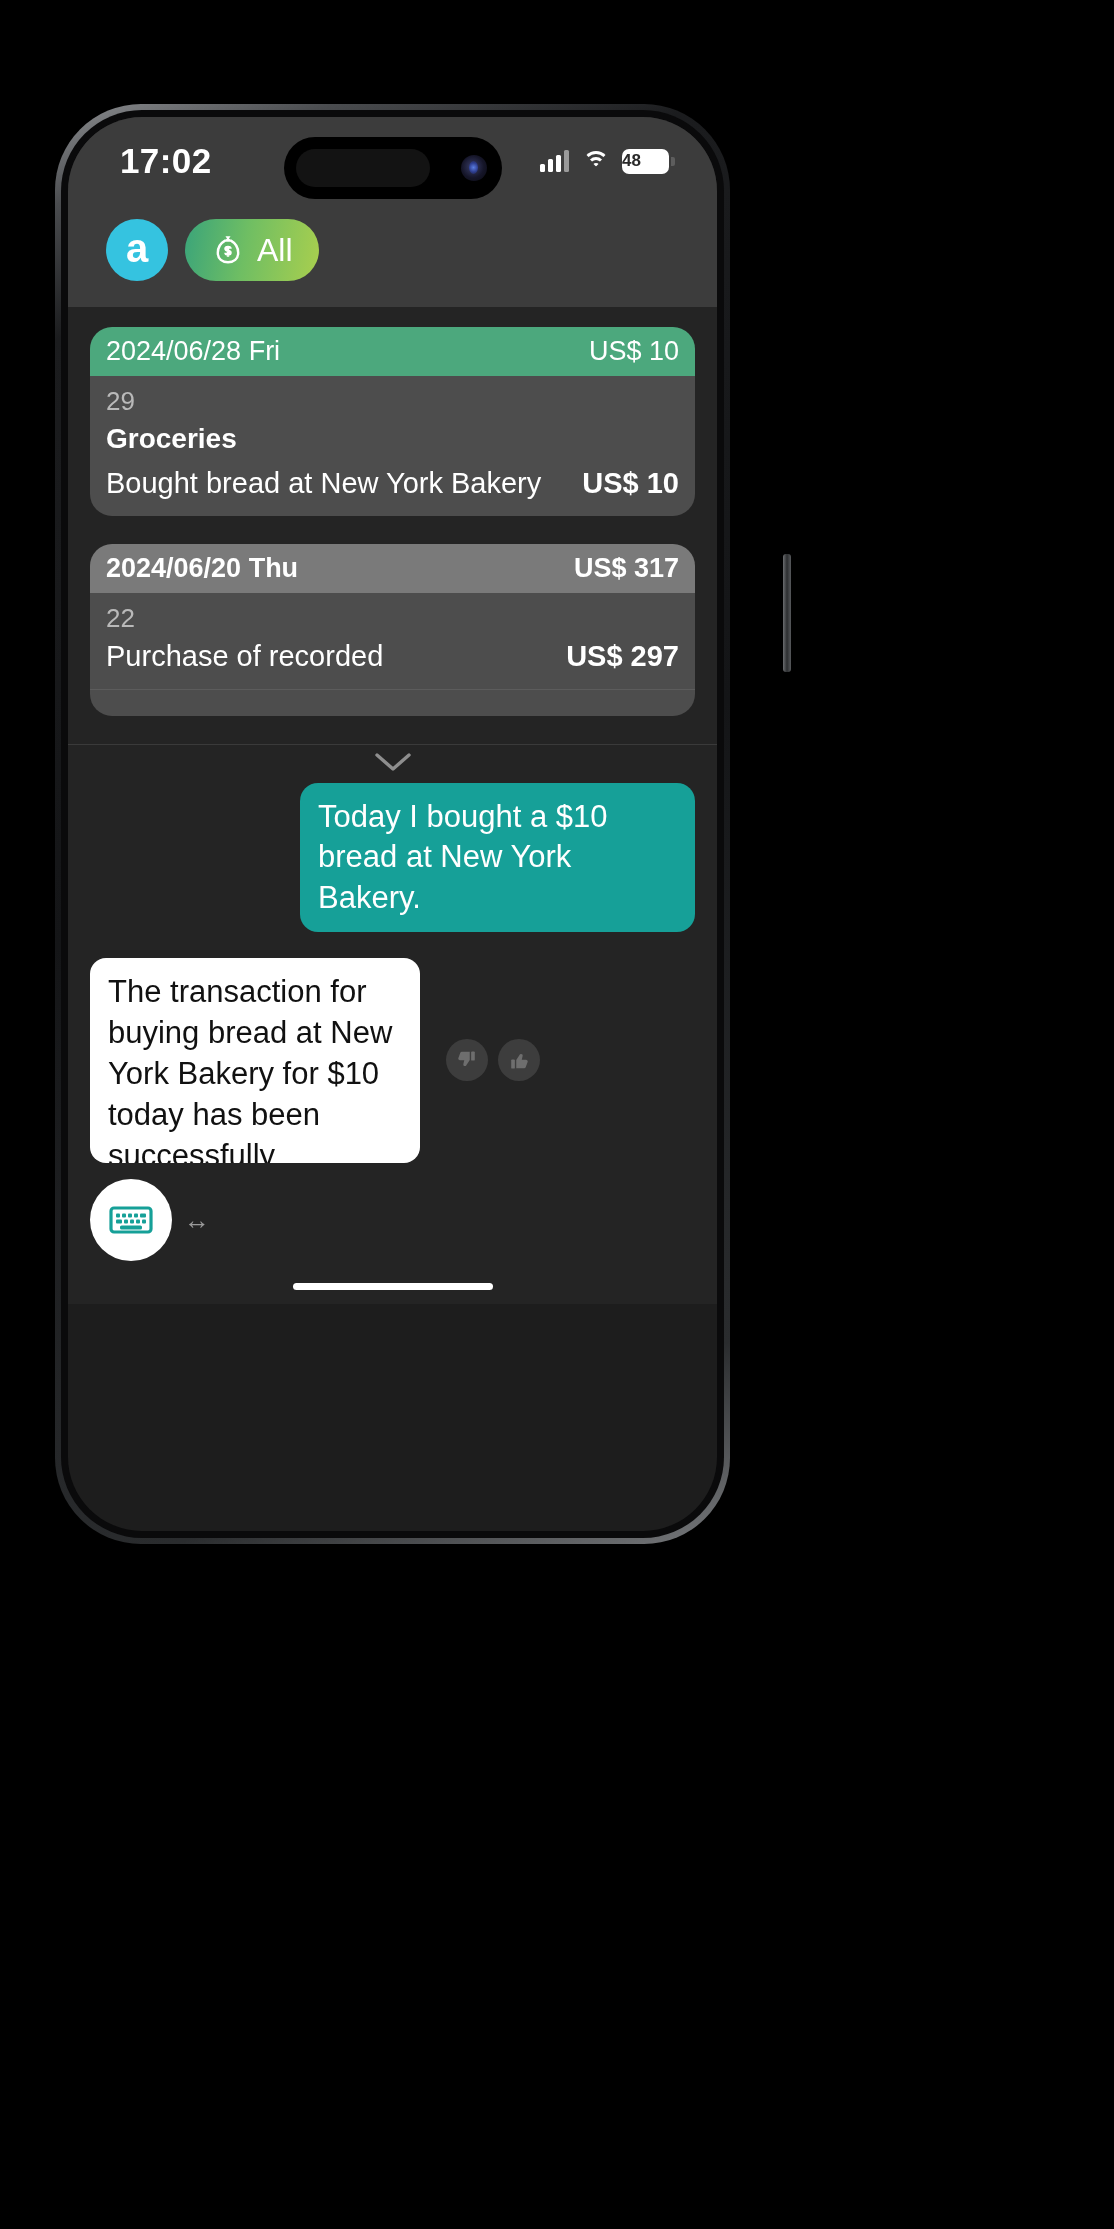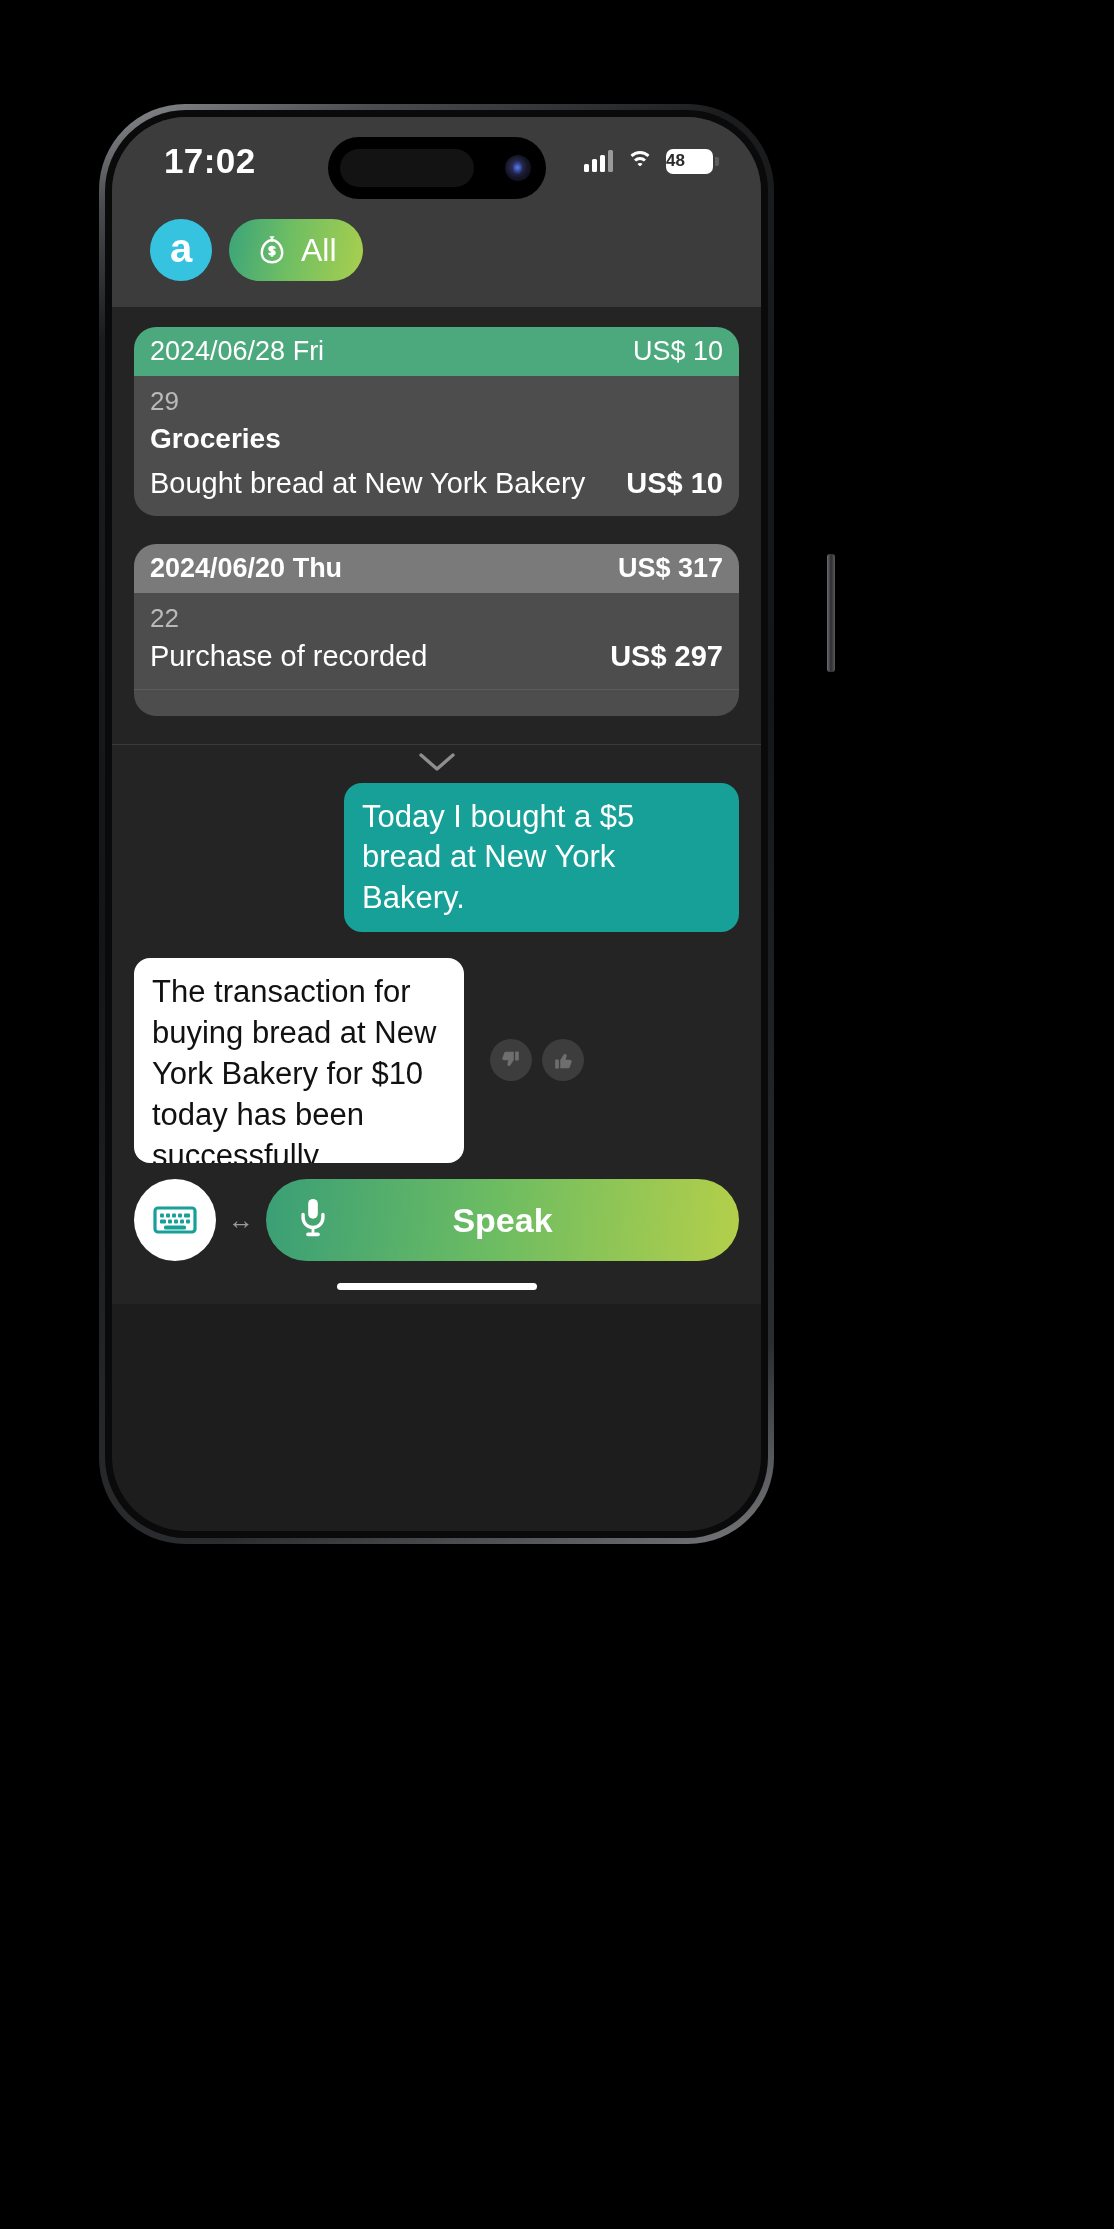--- a/index.html
+++ b/index.html
@@ -11,21 +11,20 @@
   #stage{ position:relative; width:1114px; height:2229px; background:#000; }
 
   
   .phone-outer{
     position:absolute; left:55px; top:104px;
     width:675px; height:1440px;
     border-radius:86px;
     background:linear-gradient(160deg,#8d8f92 0%,#4a4c4f 6%,#1b1c1e 14%,#141517 50%,#2a2c2e 88%,#77797c 100%);
     padding:6px;
     box-shadow:0 0 0 1px #000;
-    margin-left:44px;
   }
   .phone-mid{
     width:100%; height:100%;
     border-radius:81px;
     background:#0a0a0b;
     padding:7px;
   }
   .screen{
     position:relative;
     width:100%; height:100%;
@@ -277,21 +276,21 @@
 
         </div>
 
         <div class="chat">
           <div class="chev">
             <svg width="38" height="22" viewBox="0 0 38 22" fill="none" stroke="#8e8e8e" stroke-width="3.4" stroke-linecap="round" stroke-linejoin="round">
               <path d="M3 4 L19 18 L35 4"></path>
             </svg>
           </div>
 
-          <div class="bubble-user">Today I bought a $5 bread at New York Bakery.</div>
+          <div class="bubble-user">Today I bought a $10 bread at New York Bakery.</div>
 
           <div class="ai-row">
             <div class="bubble-ai">The transaction for buying bread at New York Bakery for $10 today has been successfully recorded under the category "Gr...</div>
             <div class="react">
               <div class="react-btn">
                 <svg width="22" height="22" viewBox="0 0 24 24" fill="#6e6e6e">
                   <path d="M15 3H6.5a2 2 0 0 0-1.9 1.3l-2 5.4A2 2 0 0 0 4.5 12.4H9l-.9 3.6a2 2 0 0 0 2 2.5c.4 0 .8-.2 1-.6L15 12V3z"></path>
                   <rect x="16.5" y="2.6" width="4" height="10" rx="1"></rect>
                 </svg>
               </div>
@@ -320,31 +319,20 @@
                 <rect x="21" y="15.5" width="4" height="4" rx="1"></rect>
                 <rect x="27" y="15.5" width="4" height="4" rx="1"></rect>
                 <rect x="33" y="15.5" width="4" height="4" rx="1"></rect>
                 <rect x="11" y="21.5" width="22" height="4" rx="1.6"></rect>
               </g>
             </svg>
           </div>
 
           <div class="swap">↔</div>
 
-          <div class="speak">
-            <span>
-              <svg width="34" height="44" viewBox="0 0 24 30" fill="#fff">
-                <rect x="8.6" y="1.5" width="6.8" height="14" rx="3.4"></rect>
-                <path d="M5 12.5v2.2a7 7 0 0 0 14 0v-2.2" fill="none" stroke="#fff" stroke-width="2.4" stroke-linecap="round"></path>
-                <rect x="11" y="21" width="2" height="4.5"></rect>
-                <rect x="7.2" y="25.2" width="9.6" height="2.6" rx="1.3"></rect>
-              </svg>
-            </span>
-            <span class="speak-label">Speak</span>
-          </div>
         </div>
 
         <div class="homebar-wrap">
           <div class="homebar"></div>
         </div>
 
       </div>
     </div>
   </div>
 

